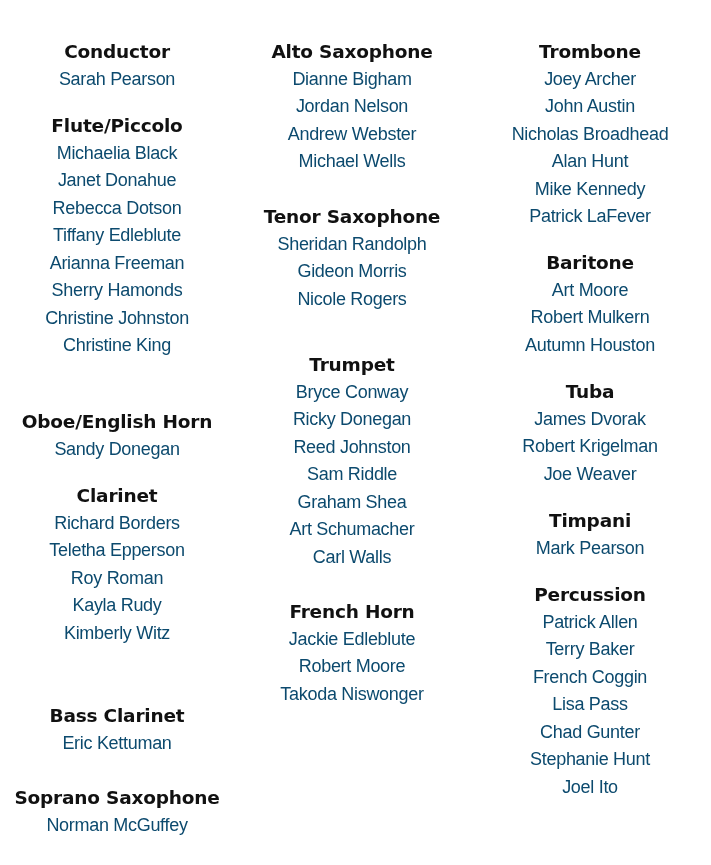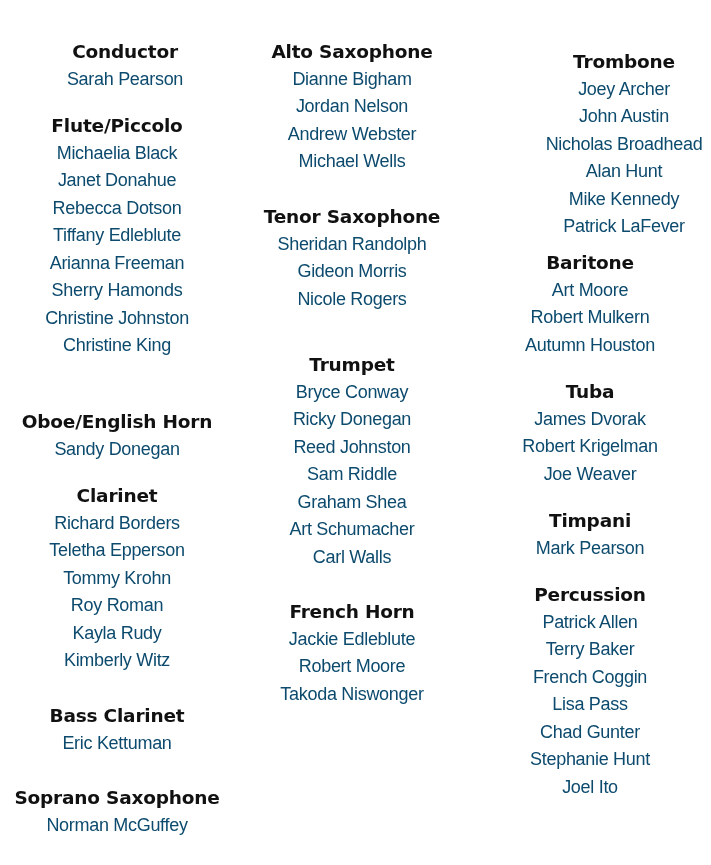--- a/index.html
+++ b/index.html
@@ -7,21 +7,21 @@
            font-family: "DejaVu Sans", sans-serif; color: #1e1e1e; }
     .section { position: absolute; text-align: center; transform: translateX(-50%); white-space: nowrap; }
     .heading { font-weight: bold; font-size: 18.5px; line-height: 27.5px; color: #111; letter-spacing: -0.2px; }
     .name { font-weight: 300; font-size: 18px; line-height: 27.5px; color: #0c4a6e; letter-spacing: -0.3px;
             font-family: "Liberation Sans", sans-serif; }
   </style>
 </head>
 <body>
 
 <div id="roster">
-    <div class="section" style="left: 117px; top: 38px; margin-left: 8px;">
+    <div class="section" style="left: 117px; top: 38px;">
       <div class="heading">Conductor</div>
       <div class="name">Sarah Pearson</div>
     </div>
     <div class="section" style="left: 117px; top: 112px; text-align: center;">
       <div class="heading">Flute/Piccolo</div>
       <div class="name">Michaelia Black</div>
       <div class="name">Janet Donahue</div>
       <div class="name">Rebecca Dotson</div>
       <div class="name">Tiffany Edleblute</div>
       <div class="name">Arianna Freeman</div>
@@ -30,21 +30,20 @@
       <div class="name">Christine King</div>
     </div>
     <div class="section" style="left: 117px; top: 408px;">
       <div class="heading">Oboe/English Horn</div>
       <div class="name">Sandy Donegan</div>
     </div>
     <div class="section" style="left: 117px; top: 482px;">
       <div class="heading">Clarinet</div>
       <div class="name">Richard Borders</div>
       <div class="name">Teletha Epperson</div>
-      <div class="name">Tommy Krohn</div>
       <div class="name">Roy Roman</div>
       <div class="name">Kayla Rudy</div>
       <div class="name">Kimberly Witz</div>
     </div>
     <div class="section" style="left: 117px; top: 702px;">
       <div class="heading">Bass Clarinet</div>
       <div class="name">Eric Kettuman</div>
     </div>
     <div class="section" style="left: 117px; top: 784px;">
       <div class="heading">Soprano Saxophone</div>
@@ -72,21 +71,21 @@
       <div class="name">Graham Shea</div>
       <div class="name">Art Schumacher</div>
       <div class="name">Carl Walls</div>
     </div>
     <div class="section" style="left: 352px; top: 598px;">
       <div class="heading">French Horn</div>
       <div class="name">Jackie Edleblute</div>
       <div class="name">Robert Moore</div>
       <div class="name">Takoda Niswonger</div>
     </div>
-    <div class="section" style="left: 590px; top: 48px; margin-left: 34px;">
+    <div class="section" style="left: 590px; top: 38px;">
       <div class="heading">Trombone</div>
       <div class="name">Joey Archer</div>
       <div class="name">John Austin</div>
       <div class="name">Nicholas Broadhead</div>
       <div class="name">Alan Hunt</div>
       <div class="name">Mike Kennedy</div>
       <div class="name">Patrick LaFever</div>
     </div>
     <div class="section" style="left: 590px; top: 249px;">
       <div class="heading">Baritone</div>

